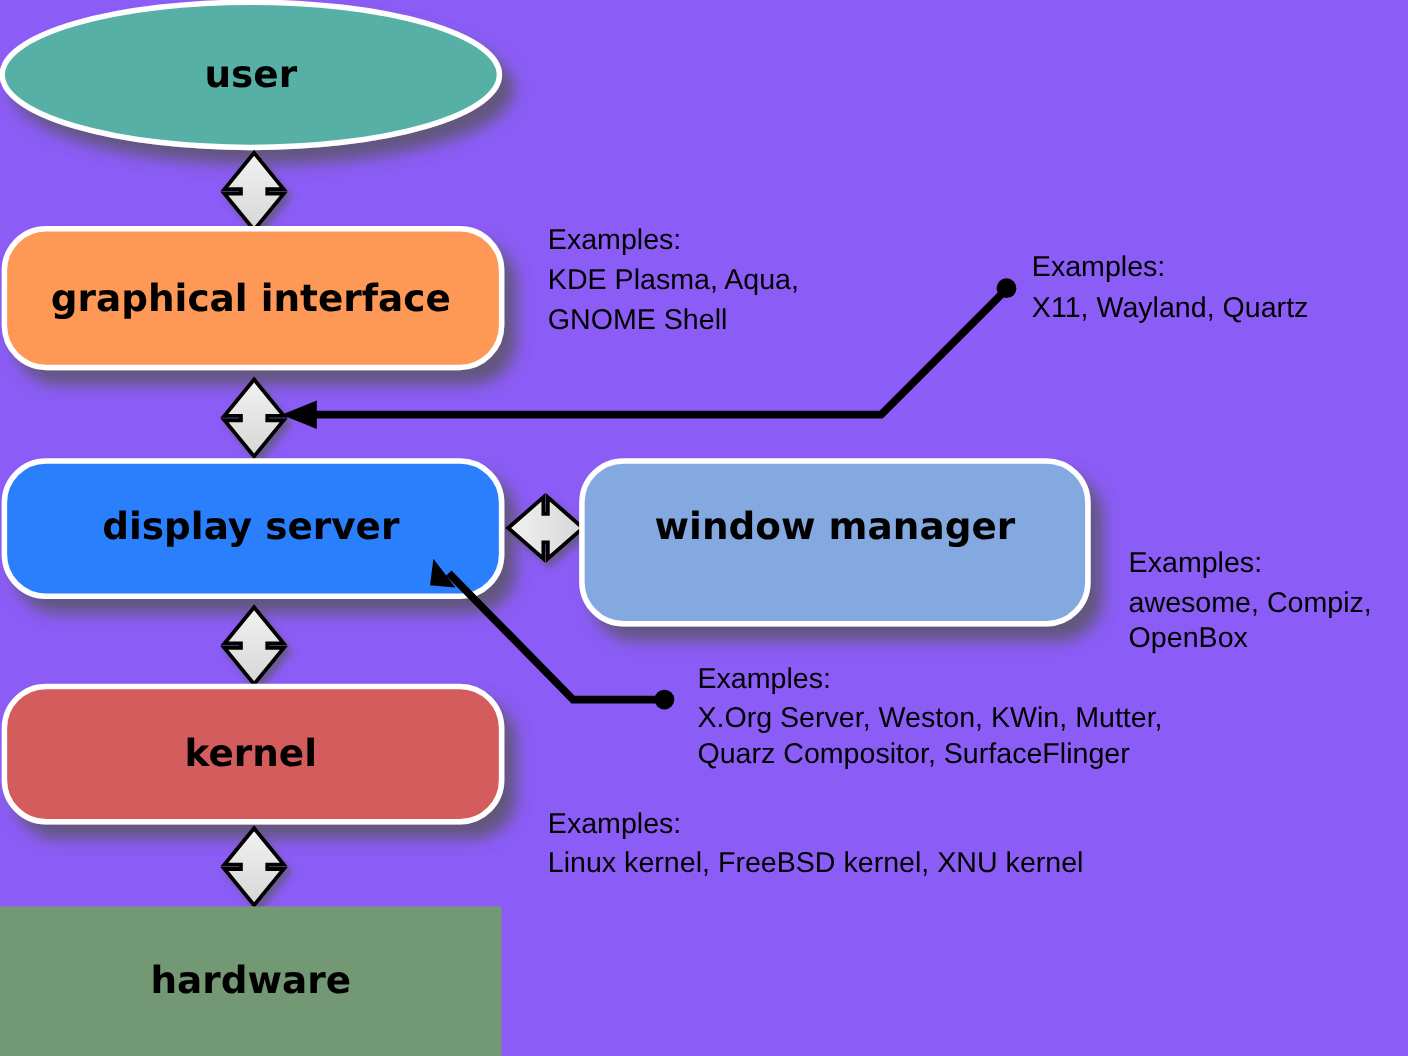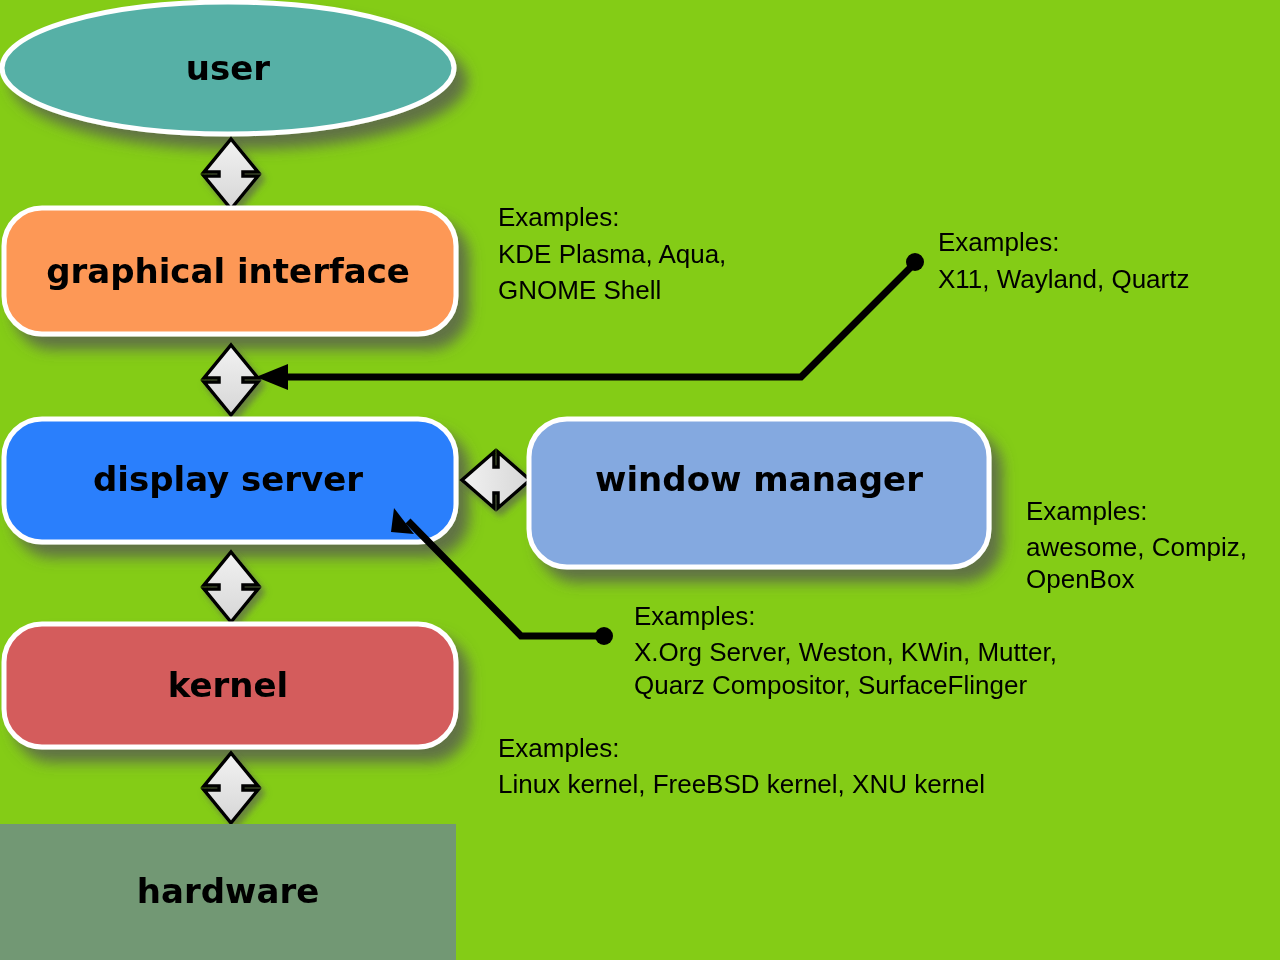--- a/index.html
+++ b/index.html
@@ -6,21 +6,21 @@
   html, body {
     margin: 0;
     padding: 0;
     background: #ffffff;
   }
   #stage {
     position: relative;
     width: 1280px;
     height: 960px;
     overflow: hidden;
-    background: #84cc16;
+    background: #8b5cf6;
     font-family: "DejaVu Sans", sans-serif;
   }
   svg#diagram {
     position: absolute;
     top: 0;
     left: 0;
     width: 1280px;
     height: 960px;
     display: block;
   }

